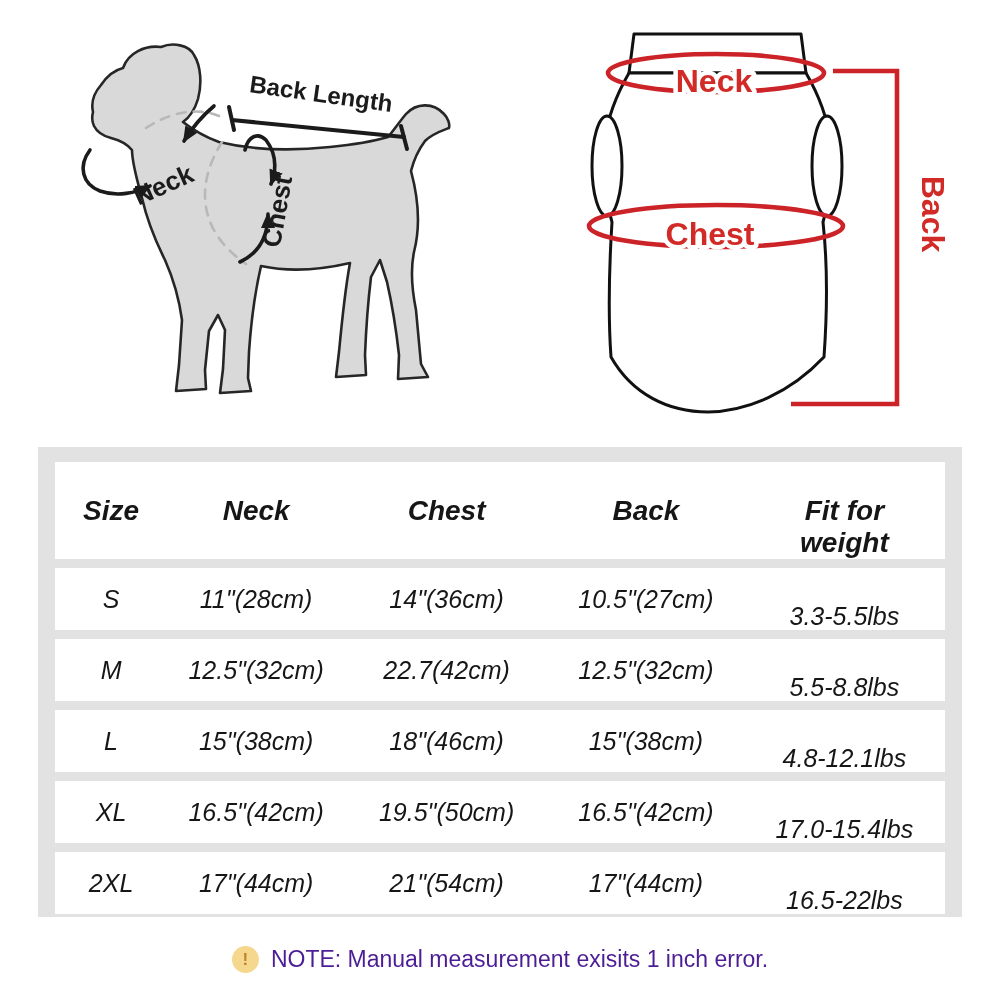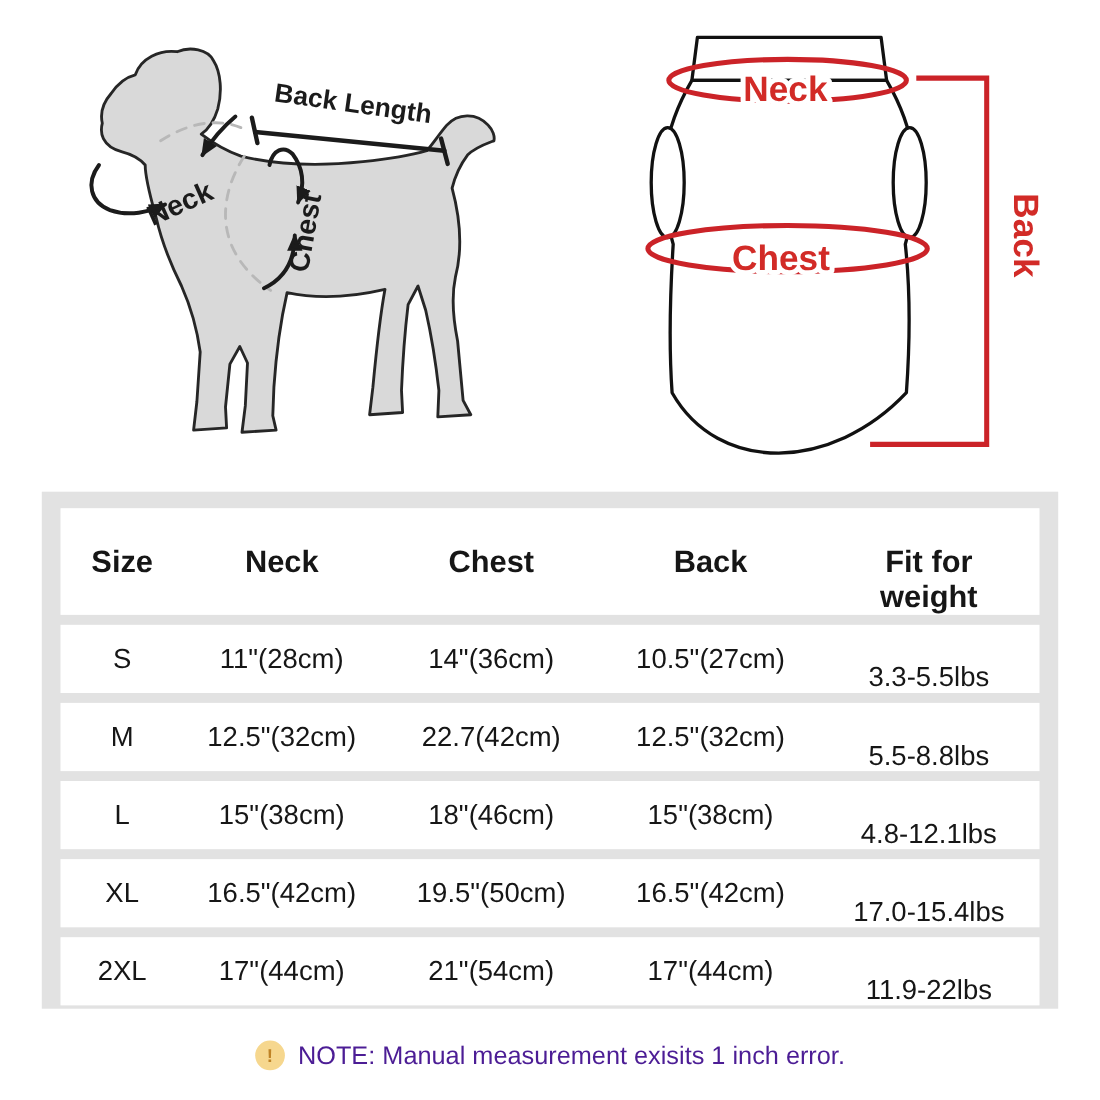--- a/index.html
+++ b/index.html
@@ -16,21 +16,21 @@
   .dog-label{fill:#1b1b1b;font-weight:bold;font-size:26px;text-anchor:middle;}
   .measure-label{fill:#1b1b1b;font-weight:bold;font-size:24px;text-anchor:middle;}
   .garment{fill:#ffffff;stroke:#111111;stroke-width:3;stroke-linejoin:round;}
   .red-line{fill:none;stroke:#cb2328;stroke-width:4.6;}
   .red-label{fill:#d22b27;font-weight:bold;font-size:32px;text-anchor:middle;
              stroke:#ffffff;stroke-width:9;paint-order:stroke;stroke-linejoin:round;}
 
   
   .panel{position:absolute;left:38px;top:447px;width:924px;height:470px;background:#e2e2e2;
          box-sizing:border-box;padding:15px 17px;display:flex;flex-direction:column;gap:9px;}
-  .trow{background:#ffffff;display:flex;align-items:center;flex:0 0 62px;}
+  .trow{background:#ffffff;display:flex;align-items:center;flex:0 0 62px;font-style:italic;}
   .trow.thead{flex:0 0 84px;font-weight:bold;font-size:28px;color:#000;}
   .tcell{text-align:center;font-size:25px;color:#161616;line-height:1.15;}
   .c0{width:12.6%;} .c1{width:20%;} .c2{width:22.8%;} .c3{width:22%;} .c4{width:22.6%;margin-top:33px;}
   .thead .tcell{font-size:28px;}
   .wrap{display:inline-block;max-width:125px;}
 
   
   .note{position:absolute;left:0;top:946px;width:1000px;display:flex;align-items:center;
         justify-content:center;gap:12px;}
   .note-icon{width:27px;height:27px;border-radius:50%;background:#f6d78e;color:#bf8326;
@@ -174,21 +174,21 @@
       <div class="tcell c2">19.5"(50cm)</div>
       <div class="tcell c3">16.5"(42cm)</div>
       <div class="tcell c4">17.0-15.4lbs</div>
     </div>
 
     <div class="trow">
       <div class="tcell c0">2XL</div>
       <div class="tcell c1">17"(44cm)</div>
       <div class="tcell c2">21"(54cm)</div>
       <div class="tcell c3">17"(44cm)</div>
-      <div class="tcell c4">11.9-22lbs</div>
+      <div class="tcell c4">16.5-22lbs</div>
     </div>
   </div>
 
   <div class="note">
     <span class="note-icon">!</span>
     <span class="note-text">NOTE: Manual measurement exisits 1 inch error.</span>
   </div>
 
 </div>
 

